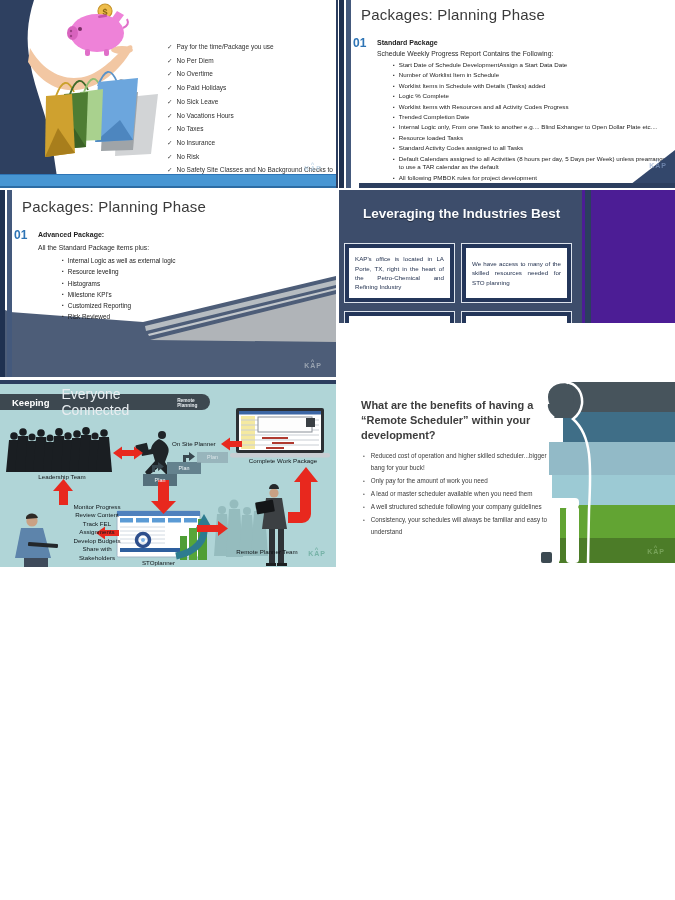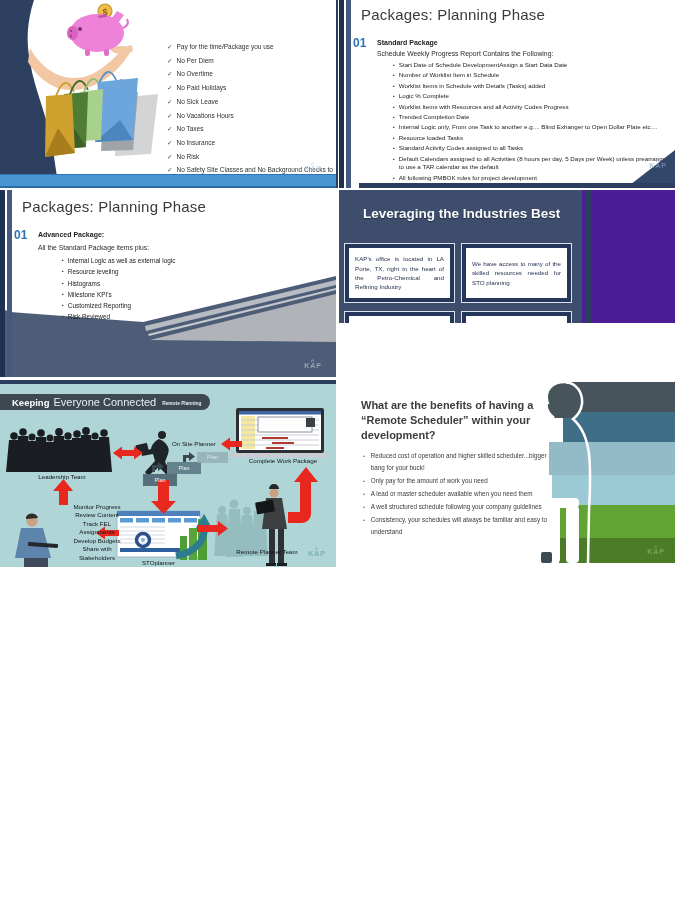--- a/index.html
+++ b/index.html
@@ -59,21 +59,21 @@
   #s4 .box{position:absolute;width:109px;height:58px;background:#fff;border:4px solid #24365a;
            outline:1px solid #dde3ec;box-sizing:border-box;display:flex;align-items:center;}
   #s4 .box p{margin:0;padding:4px 6px;font-size:6.2px;line-height:1.5;color:#1c2b4a;text-align:justify;}
   #s4 .kap{right:12px;top:166px;color:#b9cfe2;}
 
   
   #s5{left:0;top:380px;width:336px;height:183px;background:#b0d5d7;border-top:4px solid #2c3e5f;box-sizing:content-box;}
   #s5 .banner{position:absolute;left:0;top:10px;width:210px;height:16px;background:#3d4850;
               border-radius:0 13px 13px 0;display:flex;align-items:center;padding-left:12px;box-sizing:border-box;}
   #s5 .banner .tb{font-size:9.5px;font-weight:bold;color:#fff;}
-  #s5 .banner .tr{font-size:11px;color:#e8edf0;margin-left:4px;}
+  #s5 .banner .tr{font-size:14px;color:#e8edf0;margin-left:12px;}
   #s5 .banner .badge{font-size:4.8px;font-weight:bold;color:#e8edf0;margin-left:6px;margin-top:2px;}
   #s5 .lbl{position:absolute;font-size:6.2px;color:#101417;text-align:center;}
   #s5 .plan{position:absolute;font-size:5.4px;color:#f2f6f8;text-align:center;}
   #s5 .monitor{position:absolute;left:44px;top:119px;width:106px;text-align:center;
                font-size:6.2px;line-height:1.36;color:#10161a;}
   #s5 .kap{right:10px;bottom:10px;color:#58a18f;}
 
   
   #s6{left:339px;top:380px;width:336px;height:183px;background:#fff;}
   #s6 .title{position:absolute;left:22px;top:18px;width:206px;font-size:11px;font-weight:bold;

